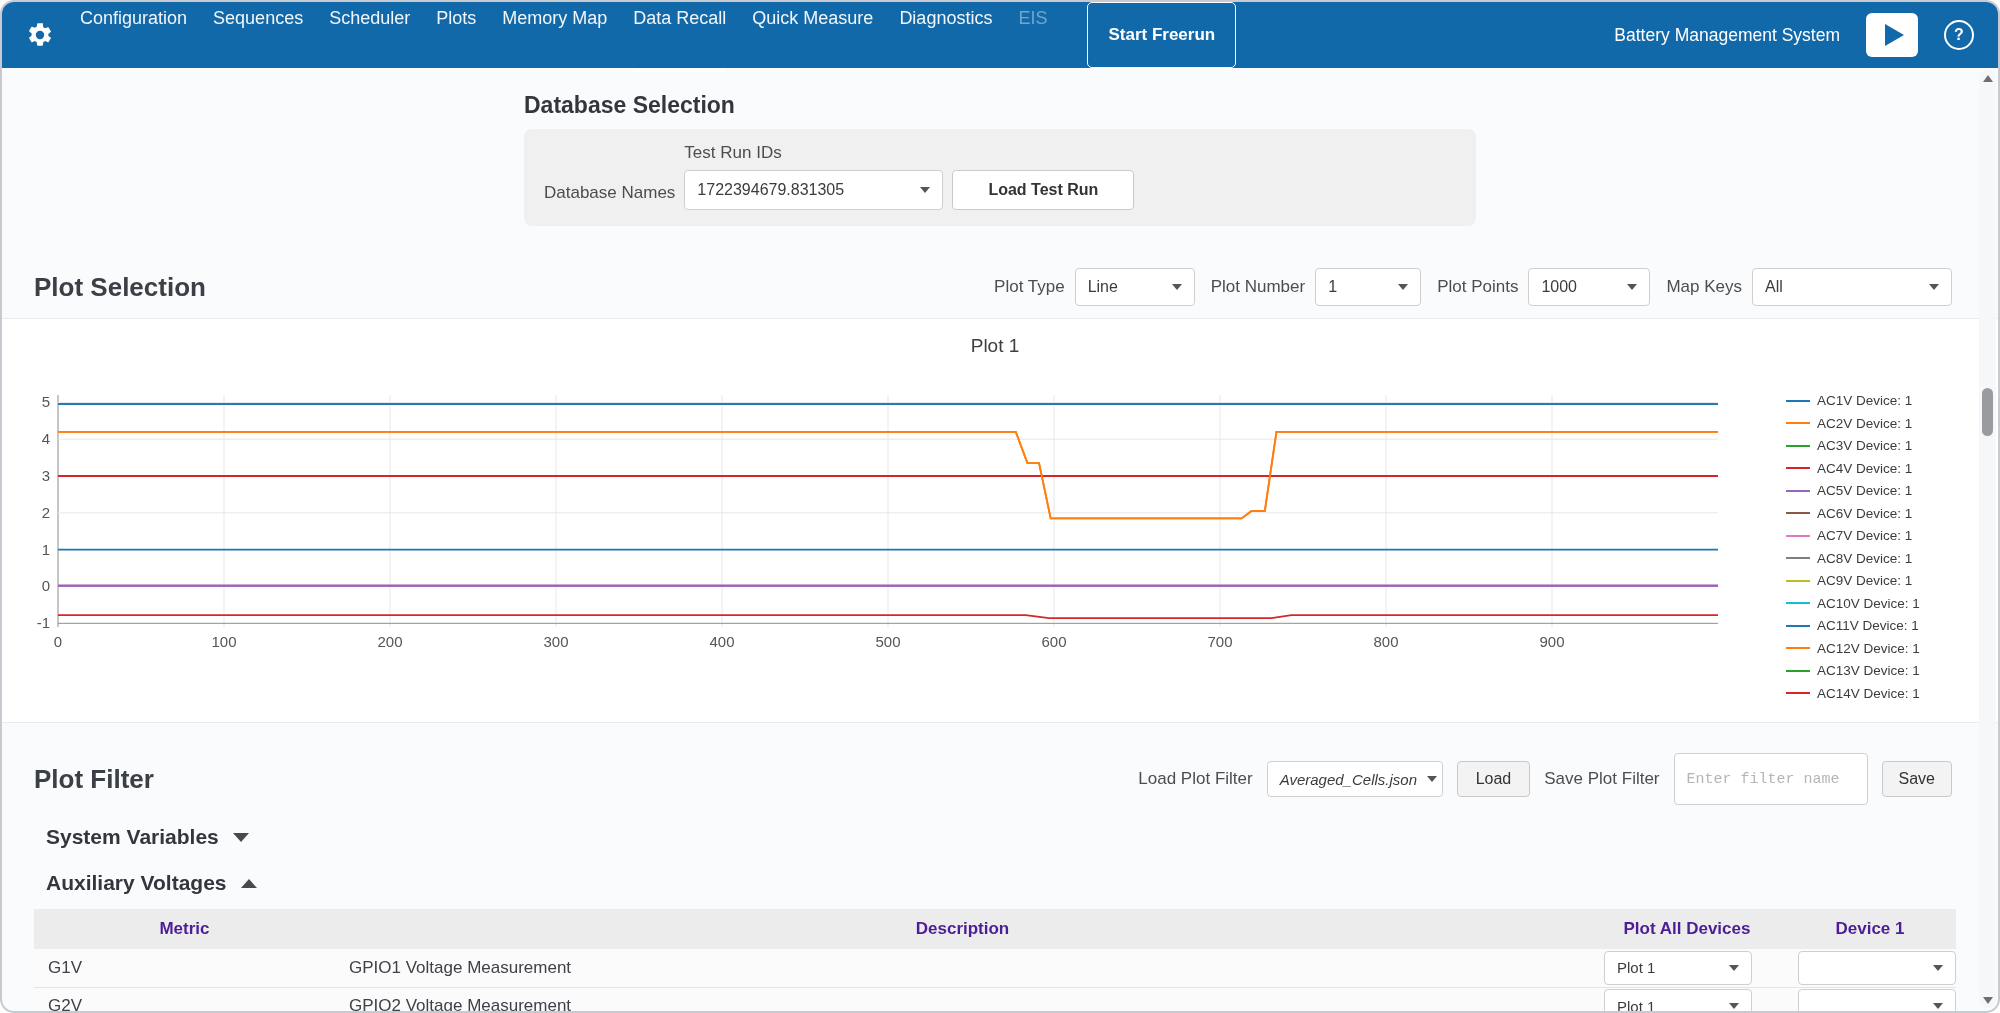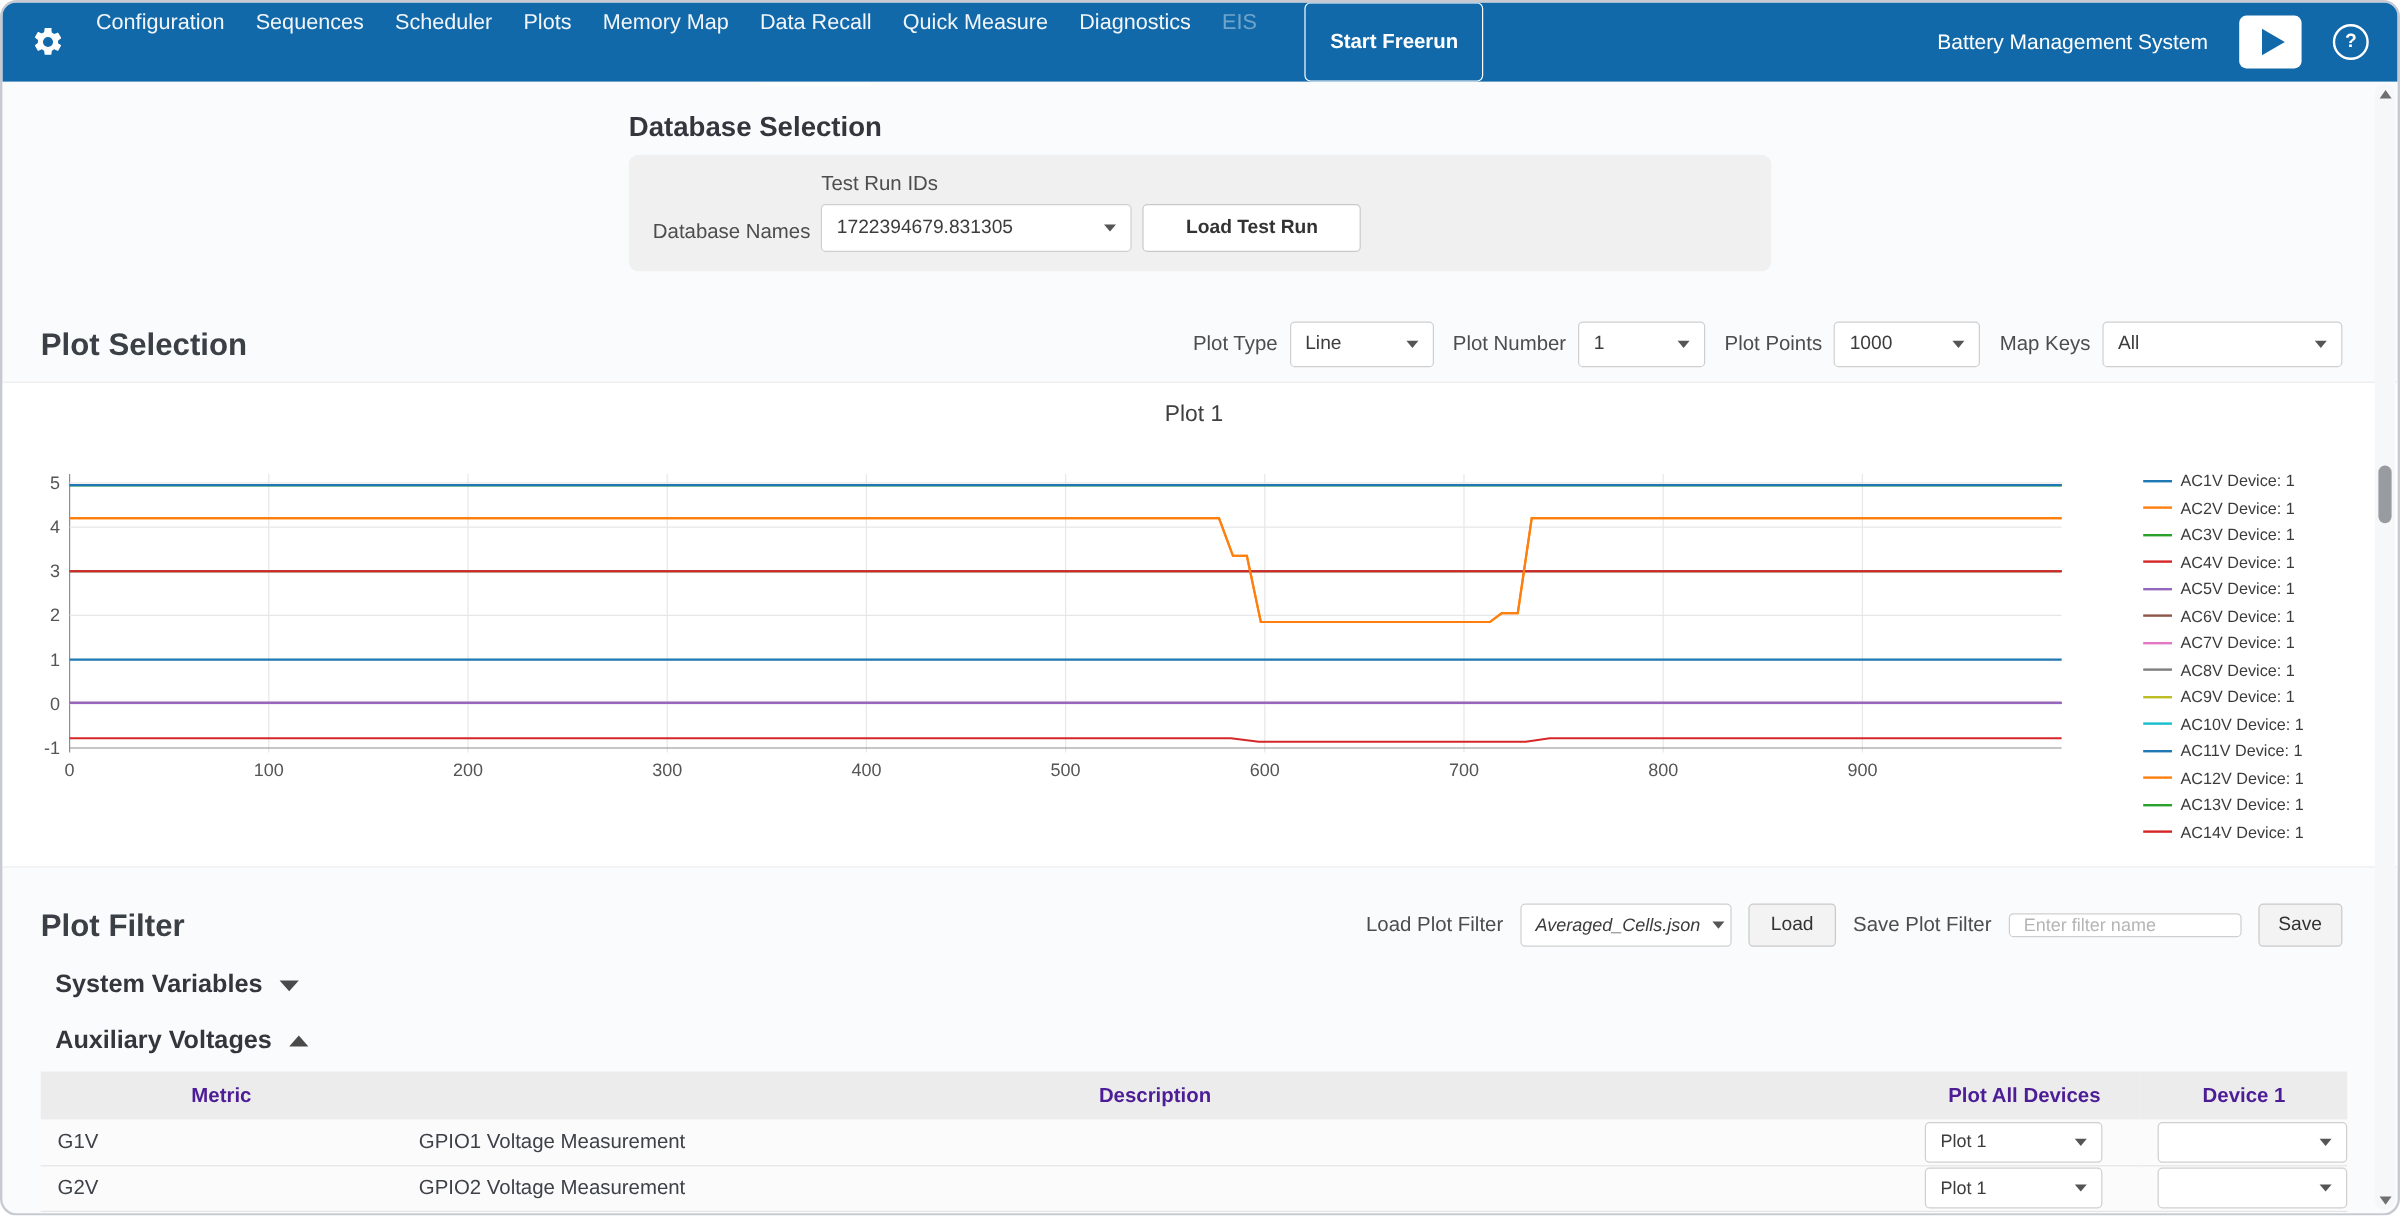--- a/index.html
+++ b/index.html
@@ -61,21 +61,21 @@
   .legend { width:188px; padding-top:6px; }
   .legend-item { display:flex; align-items:center; margin-bottom:7.5px; cursor:pointer; }
   .legend-swatch { width:24px; height:2px; margin-right:7px; flex:none; }
   .legend-label { font-size:13.5px; color:#3c3c3c; white-space:nowrap; }
 
   
   .pf-controls { margin-left:auto; display:flex; align-items:center; gap:14px; }
   .sel-filter { width:176px; height:36px; }
   .btn-load { height:36px; padding:0 18px; }
   .btn-save { height:36px; padding:0 16px; }
-  .filter-input { width:194px; height:20px; border:1px solid #cfcfcf; border-radius:4px; padding:0 12px; font-size:15px; color:#333; font-family:Liberation Sans, sans-serif; background:#fff; }
+  .filter-input { width:194px; height:52px; border:1px solid #cfcfcf; border-radius:4px; padding:0 12px; font-size:15px; color:#333; font-family:Liberation Mono, monospace; background:#fff; }
   .filter-input::placeholder { color:#b5b5b5; }
 
   
   .collap { display:flex; align-items:center; gap:14px; margin:22px 46px 0 44px; cursor:pointer; }
   .collap .title { font-size:21px; font-weight:700; color:#33373d; }
   .tri-down { width:0; height:0; border-left:8px solid transparent; border-right:8px solid transparent; border-top:9px solid #4a4a4a; }
   .tri-up { width:0; height:0; border-left:8px solid transparent; border-right:8px solid transparent; border-bottom:9px solid #4a4a4a; }
 
   
   .metric-table { margin:14px 46px 0 32px; width:1922px; border-collapse:collapse; table-layout:fixed; }

